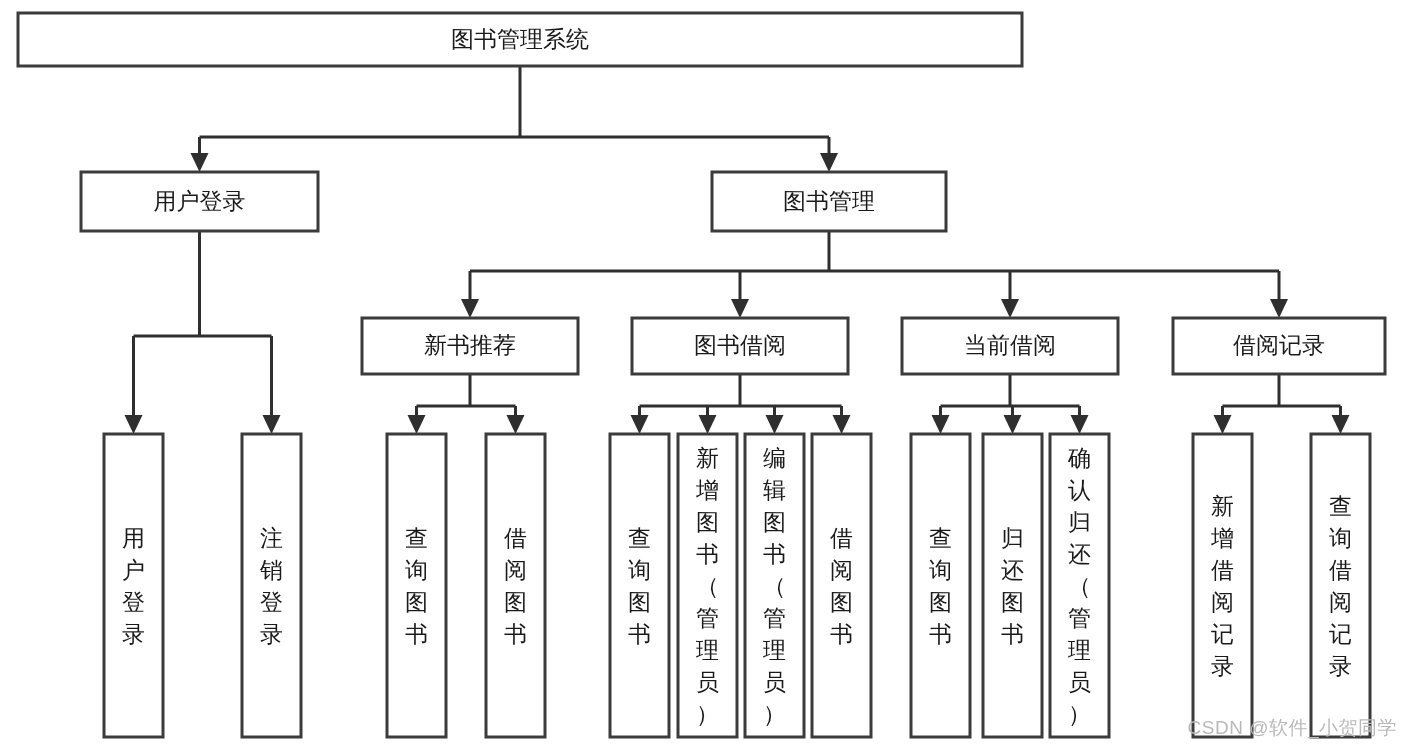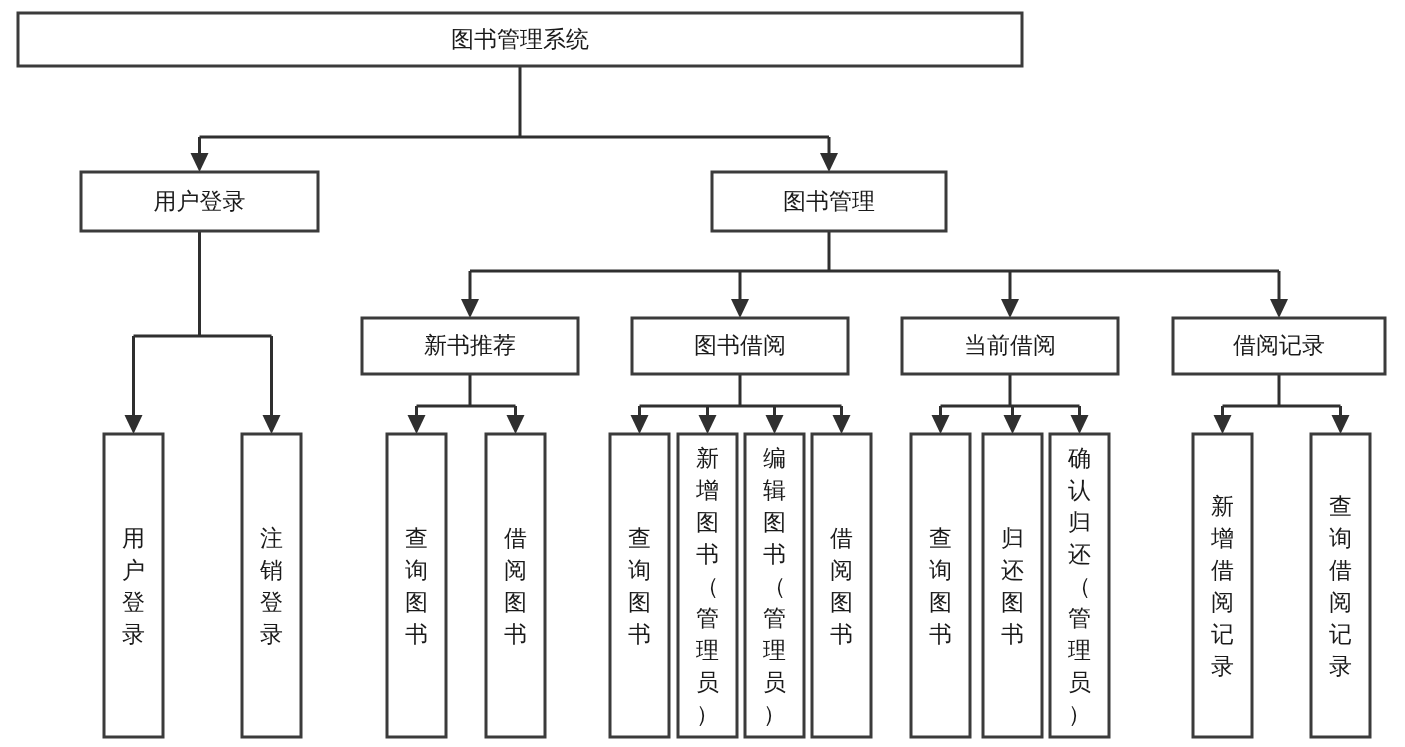--- a/index.html
+++ b/index.html
@@ -201,13 +201,14 @@
         <g>
           <rect x="1193" y="434" width="59" height="303" class="node-box"></rect>
           <text x="1222.5" y="514.46" class="node-label-vert"><tspan x="1222.5" dy="0">新</tspan><tspan x="1222.5" dy="32">增</tspan><tspan x="1222.5" dy="32">借</tspan><tspan x="1222.5" dy="32">阅</tspan><tspan x="1222.5" dy="32">记</tspan><tspan x="1222.5" dy="32">录</tspan></text>
         </g>
         <g>
           <rect x="1311" y="434" width="59" height="303" class="node-box"></rect>
           <text x="1340.5" y="514.46" class="node-label-vert"><tspan x="1340.5" dy="0">查</tspan><tspan x="1340.5" dy="32">询</tspan><tspan x="1340.5" dy="32">借</tspan><tspan x="1340.5" dy="32">阅</tspan><tspan x="1340.5" dy="32">记</tspan><tspan x="1340.5" dy="32">录</tspan></text>
         </g>
       </g>
   </svg>
+  <div class="watermark">CSDN @软件_小贺同学</div>
 </div>
 
 </body></html>

